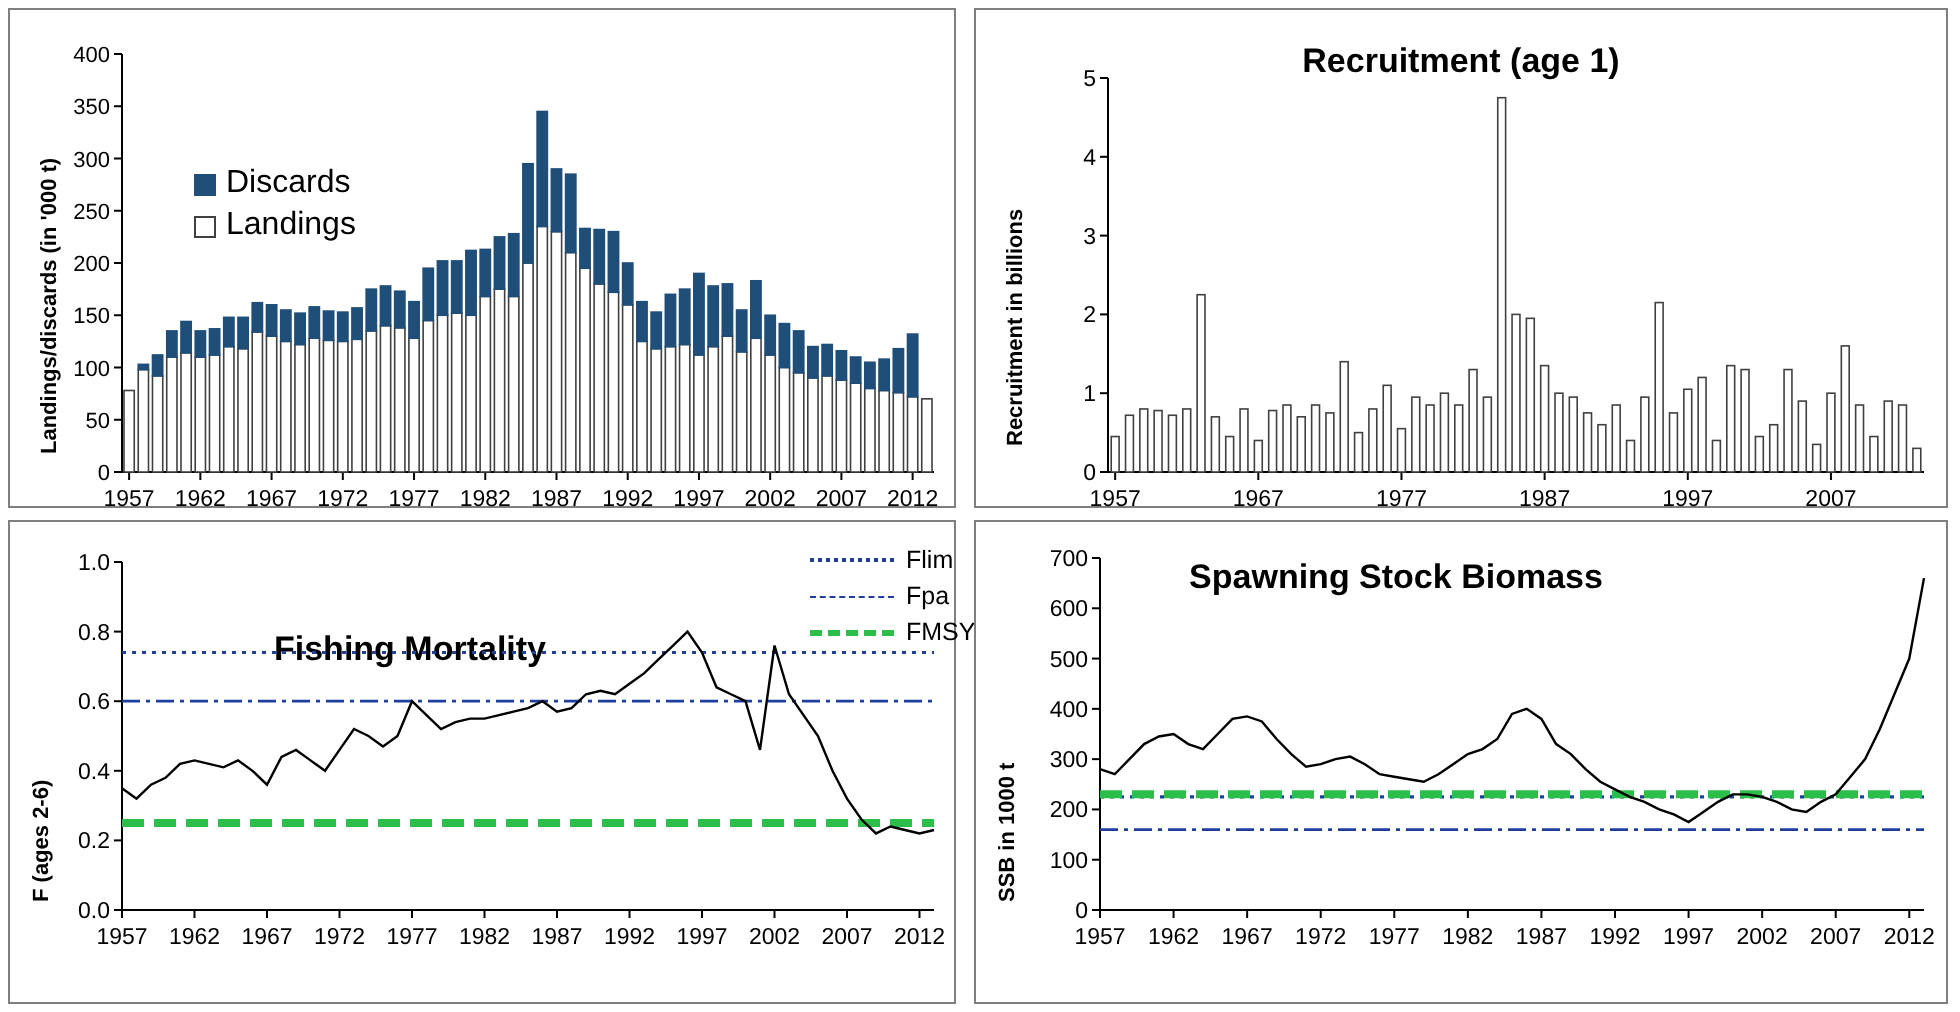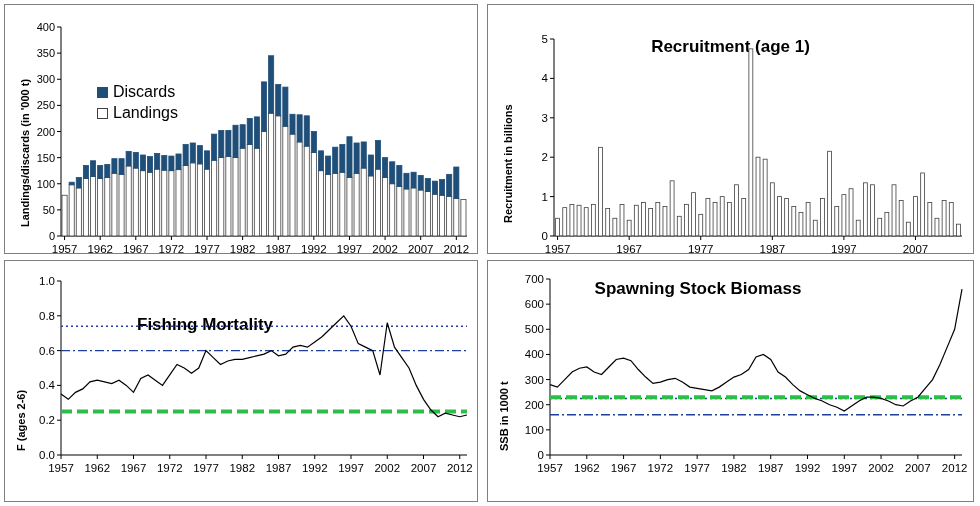--- a/index.html
+++ b/index.html
@@ -195,21 +195,21 @@
         <div class="legend-row">
           <span class="legend-swatch" style="background:#ffffff;border:1px solid #404040;"></span>
           <span class="legend-label">Landings</span>
         </div>
       </div>
     </div>
   </div>
 
   <div class="panel">
     <div class="panel-inner" style="left:2px;top:4px;width:487px;height:250px;">
-      <div class="title" style="top:32px;">Recruitment (age 1)</div>
+      <div class="title" style="top:16px;">Recruitment (age 1)</div>
       <div class="ylabel" style="left:14px;top:218px;transform:rotate(-90deg);">Recruitment in billions</div>
       <svg id="svg-recruit" width="487" height="250">
           <line x1="66" y1="34" x2="66" y2="231" stroke="#000" stroke-width="1"></line>
           <line x1="66" y1="231" x2="474" y2="231" stroke="#000" stroke-width="1"></line>
           <line x1="62" y1="231" x2="66" y2="231" stroke="#000" stroke-width="1"></line>
           <text x="60" y="235" font-family="Liberation Sans, sans-serif" font-size="11.5" fill="#000" text-anchor="end">0</text>
           <line x1="62" y1="191.6" x2="66" y2="191.6" stroke="#000" stroke-width="1"></line>
           <text x="60" y="195.6" font-family="Liberation Sans, sans-serif" font-size="11.5" fill="#000" text-anchor="end">1</text>
           <line x1="62" y1="152.2" x2="66" y2="152.2" stroke="#000" stroke-width="1"></line>
           <text x="60" y="156.2" font-family="Liberation Sans, sans-serif" font-size="11.5" fill="#000" text-anchor="end">2</text>
@@ -334,20 +334,34 @@
           <line x1="418.5" y1="194" x2="418.5" y2="198" stroke="#000" stroke-width="1"></line>
           <text x="418.5" y="211" font-family="Liberation Sans, sans-serif" font-size="11.5" fill="#000" text-anchor="middle">2007</text>
           <line x1="454.75" y1="194" x2="454.75" y2="198" stroke="#000" stroke-width="1"></line>
           <text x="454.75" y="211" font-family="Liberation Sans, sans-serif" font-size="11.5" fill="#000" text-anchor="middle">2012</text>
           <line x1="56" y1="65.24000000000001" x2="462" y2="65.24000000000001" stroke="#1f3f9e" stroke-width="1.6" stroke-dasharray="2,3"></line>
           <line x1="56" y1="89.60000000000001" x2="462" y2="89.60000000000001" stroke="#1f3f9e" stroke-width="1.4" stroke-dasharray="9,3,2,3"></line>
           <line x1="56" y1="150.5" x2="462" y2="150.5" stroke="#2bbf4a" stroke-width="4" stroke-dasharray="11,5"></line>
           <path d="M56.00,133.10 L63.25,138.32 L70.50,131.36 L77.75,127.88 L85.00,120.92 L92.25,119.18 L99.50,120.92 L106.75,122.66 L114.00,119.18 L121.25,124.40 L128.50,131.36 L135.75,117.44 L143.00,113.96 L150.25,119.18 L157.50,124.40 L164.75,113.96 L172.00,103.52 L179.25,107.00 L186.50,112.22 L193.75,107.00 L201.00,89.60 L208.25,96.56 L215.50,103.52 L222.75,100.04 L230.00,98.30 L237.25,98.30 L244.50,96.56 L251.75,94.82 L259.00,93.08 L266.25,89.60 L273.50,94.82 L280.75,93.08 L288.00,86.12 L295.25,84.38 L302.50,86.12 L309.75,80.90 L317.00,75.68 L324.25,68.72 L331.50,61.76 L338.75,54.80 L346.00,65.24 L353.25,82.64 L360.50,86.12 L367.75,89.60 L375.00,113.96 L382.25,61.76 L389.50,86.12 L396.75,96.56 L404.00,107.00 L411.25,124.40 L418.50,138.32 L425.75,148.76 L433.00,155.72 L440.25,152.24 L447.50,153.98 L454.75,155.72 L462.00,153.98" fill="none" stroke="#000" stroke-width="1.2"></path>
         </svg>
 
+      <div class="ref-legend" style="left:400px;top:12px;">
+        <div class="ref-row">
+          <span class="ref-line" style="border-top:2px dotted #1f3f9e;"></span>
+          <span class="ref-label">Flim</span>
+        </div>
+        <div class="ref-row">
+          <span class="ref-line" style="border-top:1.5px dashed #1f3f9e;"></span>
+          <span class="ref-label">Fpa</span>
+        </div>
+        <div class="ref-row">
+          <span class="ref-line" style="border-top:3.5px dashed #2bbf4a;"></span>
+          <span class="ref-label">FMSY</span>
+        </div>
+      </div>
     </div>
   </div>
 
   <div class="panel">
     <div class="panel-inner" style="left:2px;top:2px;width:487px;height:242px;">
       <div class="title" style="top:18px;width:360px;left:30px;">Spawning Stock Biomass</div>
       <div class="ylabel" style="left:10px;top:190px;transform:rotate(-90deg);">SSB in 1000 t</div>
       <svg id="svg-ssb" width="487" height="242">
           <line x1="62" y1="18" x2="62" y2="194" stroke="#000" stroke-width="1"></line>
           <line x1="62" y1="194" x2="474" y2="194" stroke="#000" stroke-width="1"></line>

